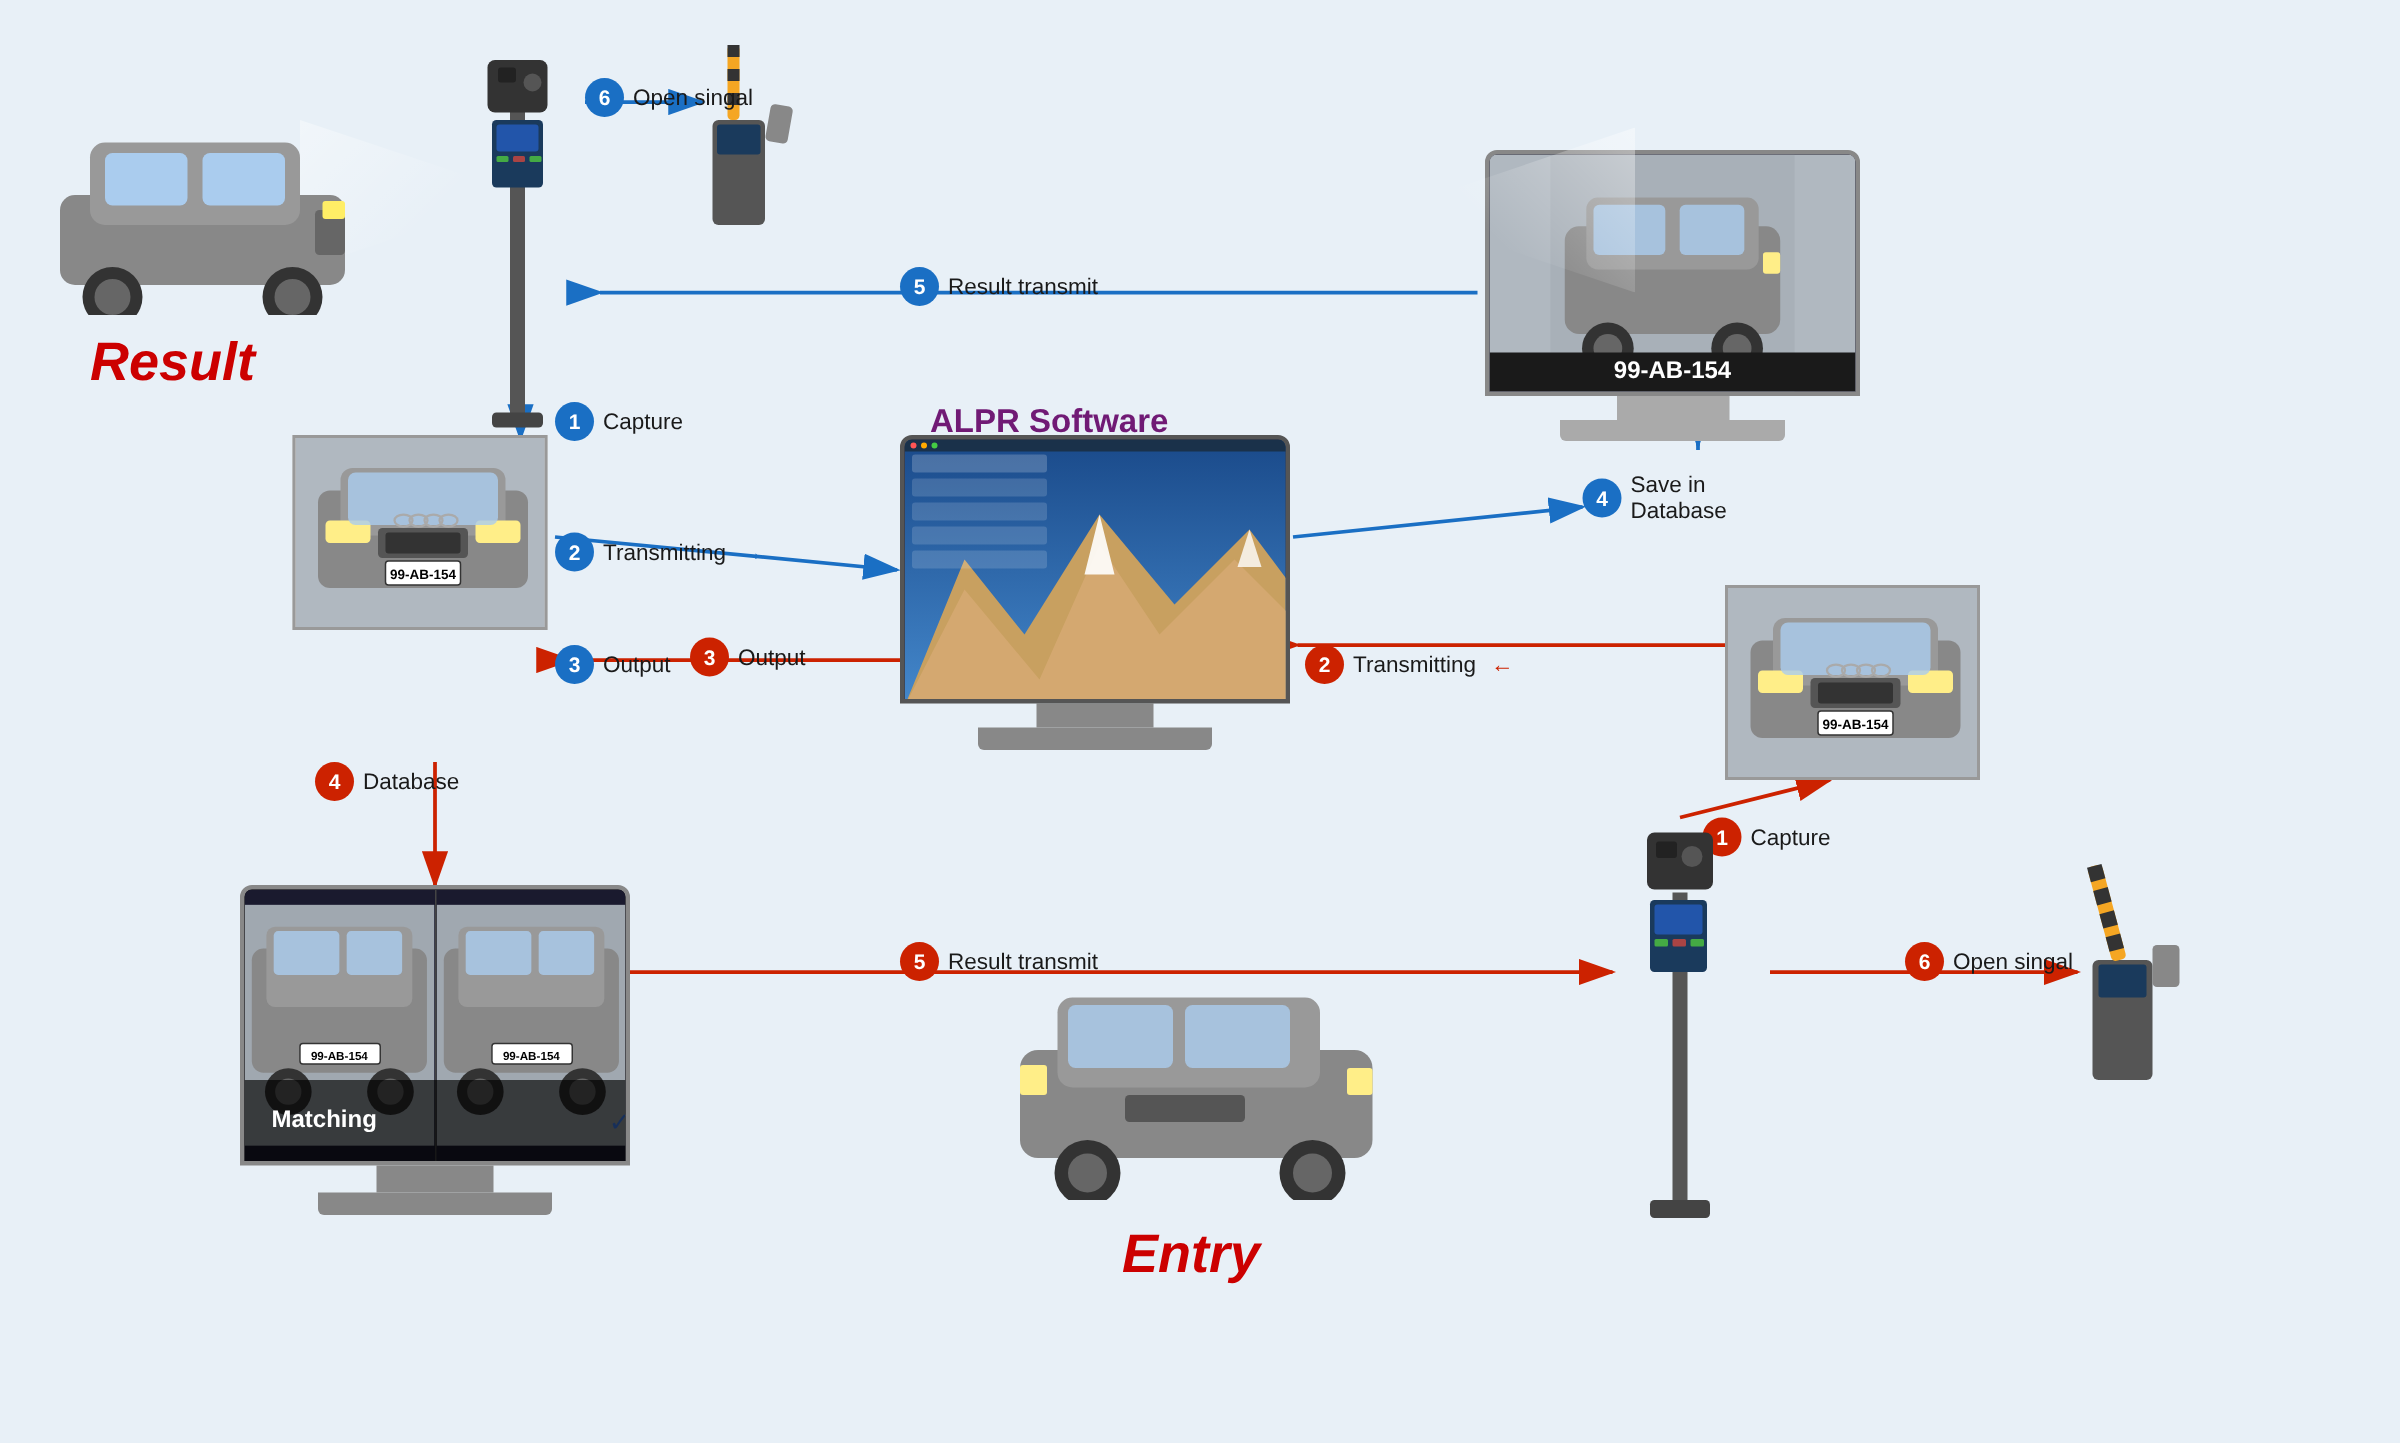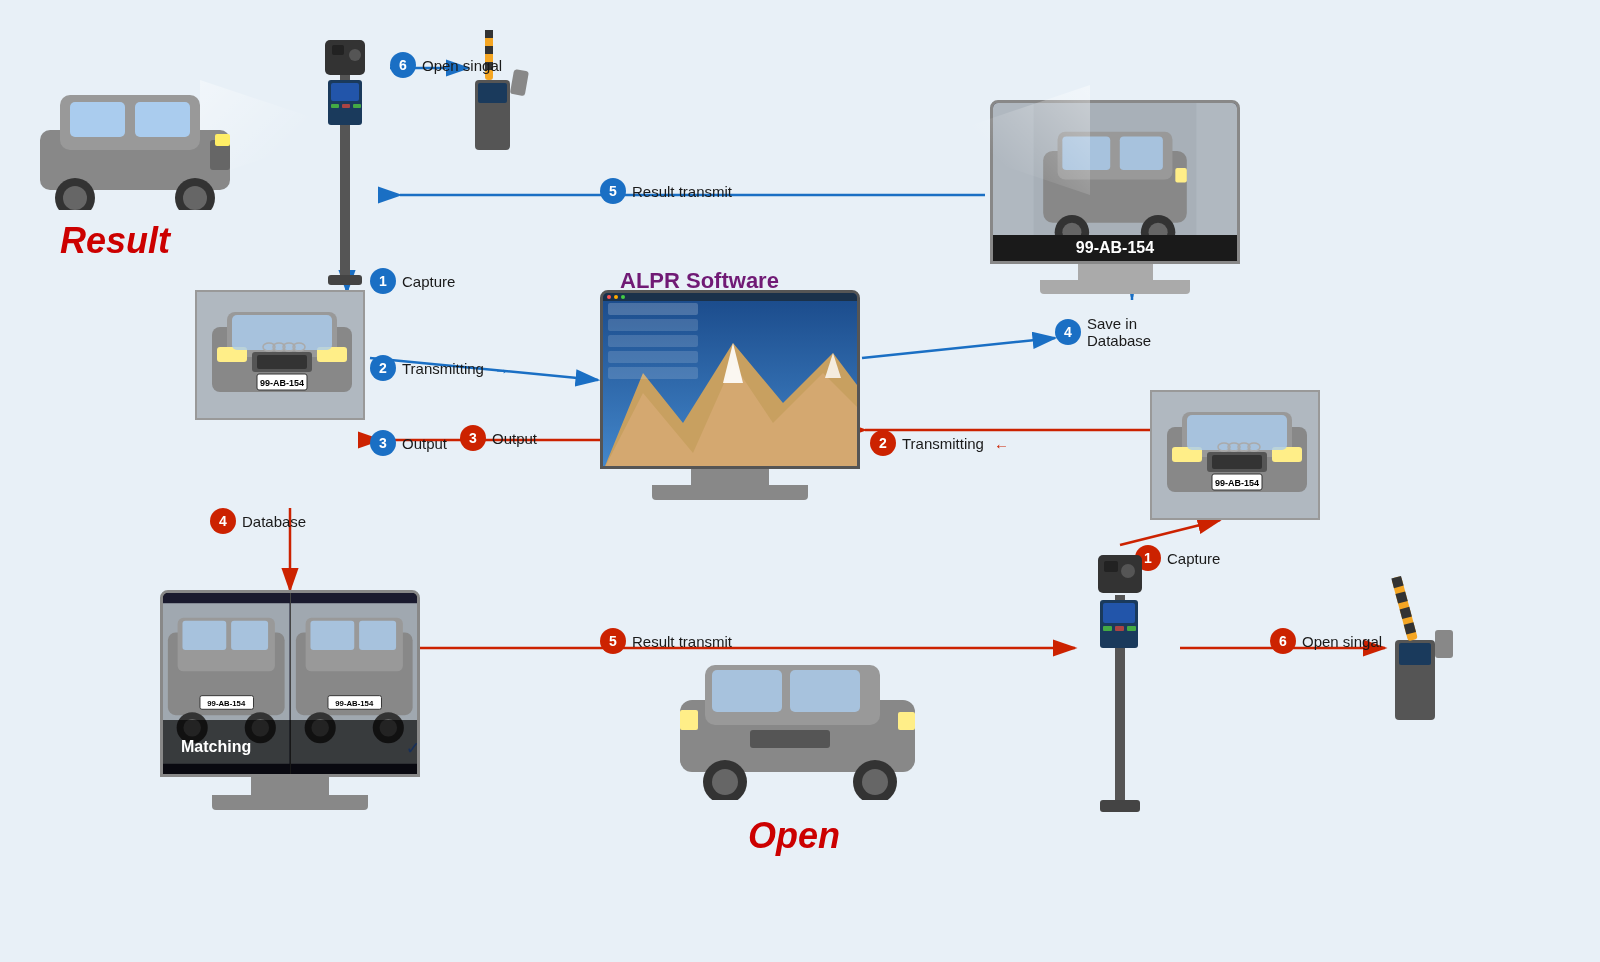--- a/index.html
+++ b/index.html
@@ -721,21 +721,21 @@
       <circle cx="215" cy="172" r="13" fill="#666"></circle>
       <rect x="52" y="60" width="70" height="42" rx="5" fill="#aaccee" opacity="0.8"></rect>
       <rect x="130" y="60" width="70" height="42" rx="5" fill="#aaccee" opacity="0.8"></rect>
       <rect x="20" y="100" width="18" height="20" rx="2" fill="#ffee88"></rect>
 
       <rect x="238" y="102" width="17" height="18" rx="2" fill="#ffee88"></rect>
       <rect x="90" y="120" width="80" height="18" rx="3" fill="#555"></rect>
     </svg>
   </div>
 
-  <div class="exit-label">Open</div>
+  <div class="exit-label">Entry</div>
 
   <div class="exit-pole">
     <svg viewBox="0 0 60 270" width="60" height="270">
       <rect x="25" y="50" width="10" height="210" fill="#555"></rect>
       <rect x="10" y="255" width="40" height="12" rx="3" fill="#444"></rect>
       <rect x="8" y="10" width="44" height="38" rx="5" fill="#333"></rect>
       <rect x="14" y="16" width="14" height="11" rx="2" fill="#222"></rect>
       <circle cx="38" cy="26" r="7" fill="#555"></circle>
       <rect x="10" y="55" width="38" height="48" rx="3" fill="#1a3a5c"></rect>
       <rect x="13" y="58" width="32" height="20" rx="2" fill="#2255aa"></rect>

